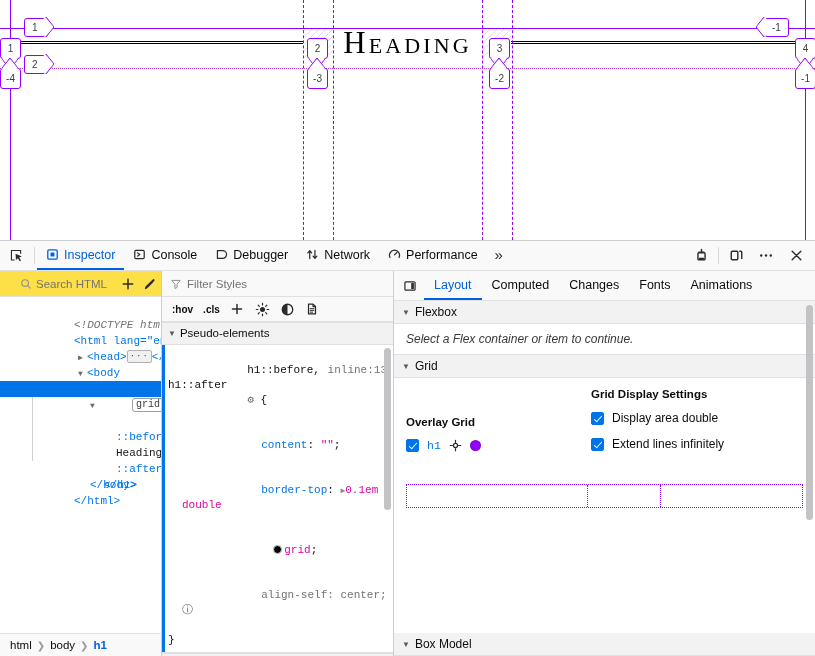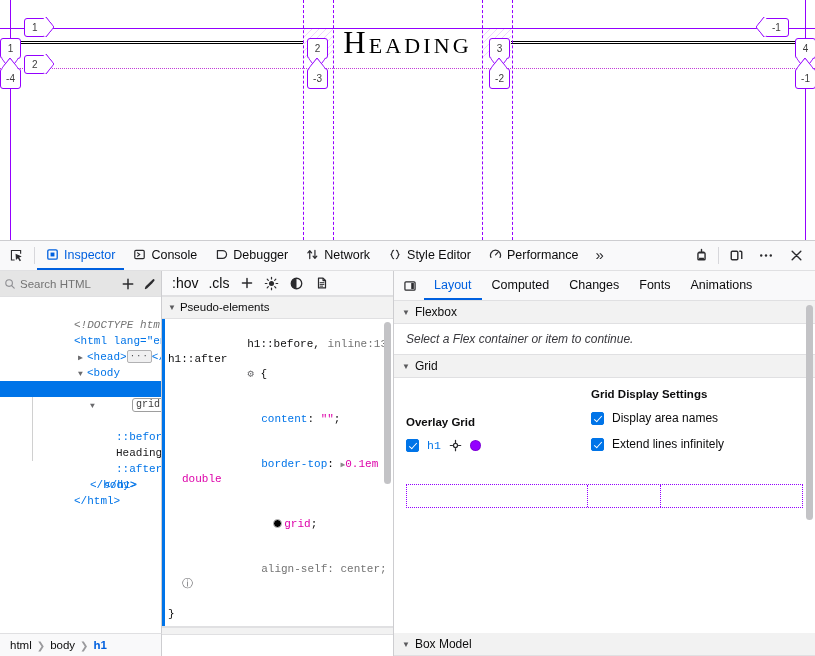--- a/index.html
+++ b/index.html
@@ -145,22 +145,22 @@
   #markup {
     width:162px; flex:0 0 162px;
     display:flex; flex-direction:column;
     background:#fff;
     border-right:1px solid #cdcdd0;
     min-height:0;
   }
   #markup-toolbar {
     height:26px; flex:0 0 26px;
     display:flex; align-items:center; gap:0px;
-    background:#e5e5e5; border-bottom:1px solid #e0e0e2;
-    padding-left:4px;
+    background:#fde047; border-bottom:1px solid #e0e0e2;
+    padding-left:20px;
   }
   #search-html {
     display:flex; align-items:center; gap:4px; flex:1;
     color:#737373; font-size:11.5px;
   }
   .mk-icon { width:22px; height:24px; display:flex; align-items:center; justify-content:center; }
   #tree {
     flex:1; overflow:hidden;
     font-family:"Liberation Mono", monospace;
     font-size:11px; line-height:16px;
@@ -203,21 +203,21 @@
   }
   #filter-bar {
     height:26px; flex:0 0 26px; display:flex; align-items:center; gap:5px;
     padding-left:8px; background:#f9f9fa; border-bottom:1px solid #e0e0e2;
     color:#737373; font-size:11.5px;
   }
   #rules-toolbar {
     height:25px; flex:0 0 25px; display:flex; align-items:center; gap:2px;
     padding-left:6px; background:#f9f9fa; border-bottom:1px solid #e0e0e2;
   }
-  .pseudo-btn { font-size:14px; color:#0c0c0d; padding:2px 4px; font-weight:400;}
+  .pseudo-btn { font-size:10px; color:#0c0c0d; padding:2px 4px; font-weight:700;}
   .rl-icon { width:23px; height:22px; display:flex; align-items:center; justify-content:center; }
 
   #rules-scroll {
     flex:1; position:relative; overflow:hidden;
     background:#fff;
     font-family:"Liberation Mono", monospace;
     font-size:11px; line-height:15px;
     min-height:0;
   }
   .rule-header {
@@ -425,29 +425,20 @@
       <div class="tab">
         <span class="ticon">
           <svg width="13" height="13" viewBox="0 0 16 16">
             <path d="M4.6 13 V3.6 M2.3 6 L4.6 3.3 L6.9 6" fill="none" stroke="#2b2b2e" stroke-width="1.5" stroke-linecap="round" stroke-linejoin="round"></path>
             <path d="M11 3 v9.4 M8.7 10 L11 12.7 L13.3 10" fill="none" stroke="#2b2b2e" stroke-width="1.5" stroke-linecap="round" stroke-linejoin="round"></path>
           </svg>
         </span>
         <span>Network</span>
       </div>
 
-      <div class="tab">
-        <span class="ticon">
-          <svg width="14" height="13" viewBox="0 0 18 16">
-            <path d="M7.2 2.6 C5 2.6 5.6 6.2 4 8 c1.6 1.8 1 5.4 3.2 5.4" fill="none" stroke="#2b2b2e" stroke-width="1.5" stroke-linecap="round"></path>
-            <path d="M10.8 2.6 C13 2.6 12.4 6.2 14 8 c-1.6 1.8 -1 5.4 -3.2 5.4" fill="none" stroke="#2b2b2e" stroke-width="1.5" stroke-linecap="round"></path>
-          </svg>
-        </span>
-        <span>Style Editor</span>
-      </div>
 
       <div class="tab">
         <span class="ticon">
           <svg width="13" height="13" viewBox="0 0 16 16">
             <path d="M2.4 11.6 a6.2 6.2 0 1 1 11.2 0" fill="none" stroke="#2b2b2e" stroke-width="1.5" stroke-linecap="round"></path>
             <path d="M8 8.4 L11 5.4" stroke="#2b2b2e" stroke-width="1.5" stroke-linecap="round"></path>
           </svg>
         </span>
         <span>Performance</span>
       </div>
@@ -551,20 +542,28 @@
         <div class="node" style="padding-left:24px;">
           <span class="tg">&lt;/body&gt;</span>
         </div>
         <div class="node" style="padding-left:8px;">
           <span class="tg">&lt;/html&gt;</span>
         </div>
       </div>
     </div>
 
     <div id="rules">
+      <div id="filter-bar">
+        <span style="display:flex;">
+          <svg width="12" height="12" viewBox="0 0 16 16">
+            <path d="M2.4 3.2 h11.2 l-4.2 5 v4.4 l-2.8 1.4 V8.2 Z" fill="none" stroke="#8f8f93" stroke-width="1.3" stroke-linejoin="round"></path>
+          </svg>
+        </span>
+        <span>Filter Styles</span>
+      </div>
 
       <div id="rules-toolbar">
         <span class="pseudo-btn">:hov</span>
         <span class="pseudo-btn">.cls</span>
         <div class="rl-icon">
           <svg width="14" height="14" viewBox="0 0 16 16">
             <path d="M8 2.8 V13.2 M2.8 8 H13.2" stroke="#2b2b2e" stroke-width="1.7" stroke-linecap="round"></path>
           </svg>
         </div>
         <div class="rl-icon">
@@ -678,21 +677,21 @@
                 </svg>
               </span>
               <span class="color-swatch"></span>
             </div>
           </div>
 
           <div class="gcol-right">
             <div class="gsub-title">Grid Display Settings</div>
             <div class="chk-row">
               <div class="cb"></div>
-              <span>Display area names</span>
+              <span>Display area double</span>
             </div>
             <div class="chk-row">
               <div class="cb"></div>
               <span>Extend lines infinitely</span>
             </div>
           </div>
         </div>
 
         <div class="mini-grid">
           <div class="mini-cell" style="flex:1.55;"></div>

